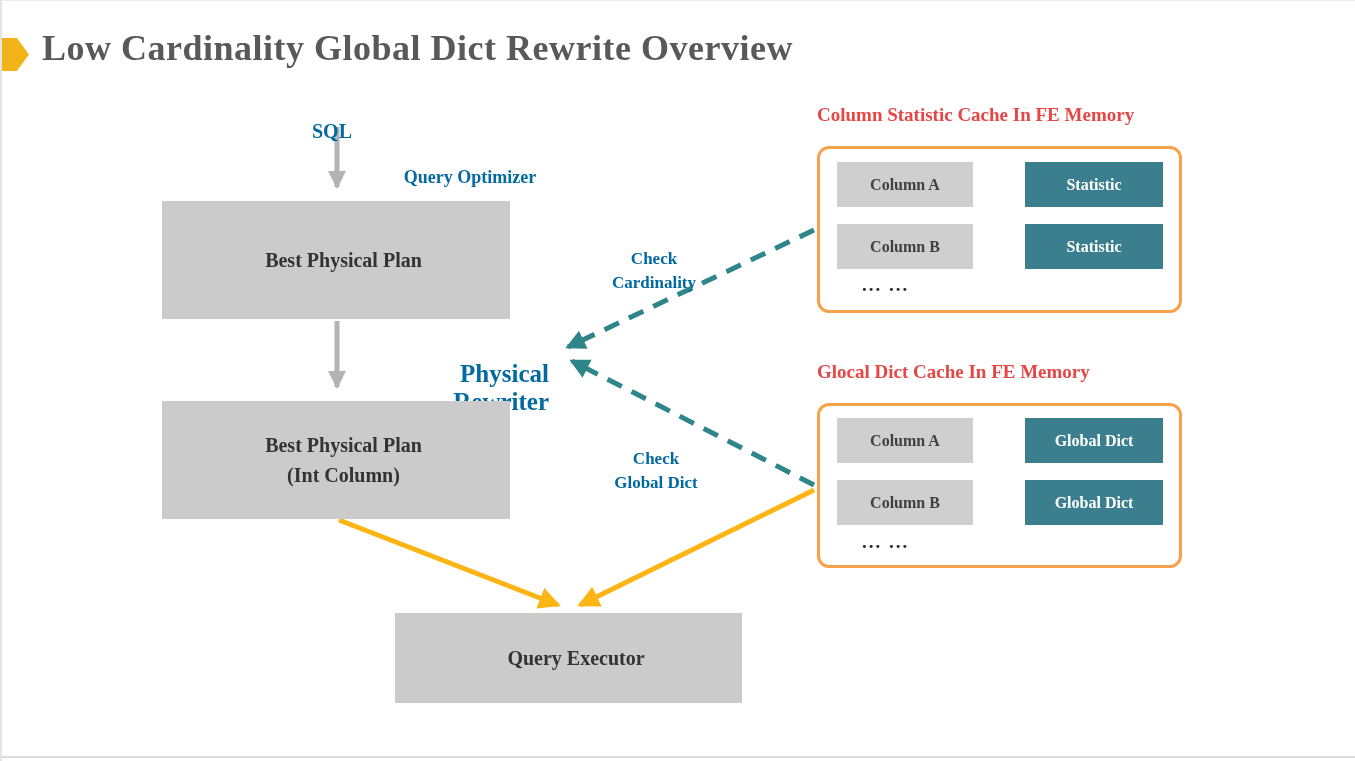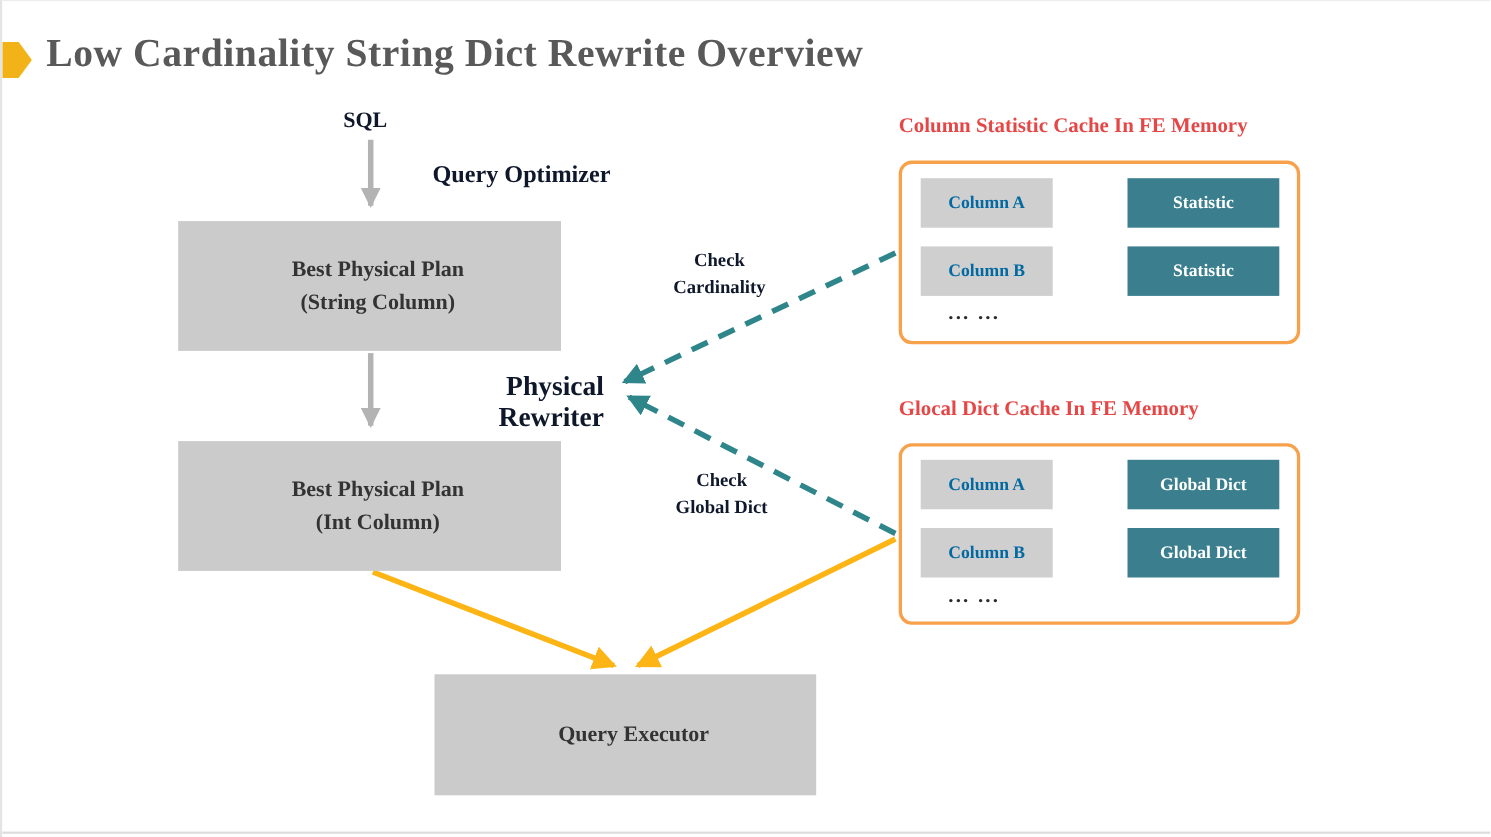--- a/index.html
+++ b/index.html
@@ -30,76 +30,76 @@
     letter-spacing: 0.5px; white-space: nowrap;
   }
   .brand { position: absolute; left: 1202px; top: 26px; width: 145px; height: 58px; }
   .brand-icon { position: absolute; left: 0; top: 2px; }
   .brand-name {
     position: absolute; left: 58px; top: 17px;
     font-size: 19px; font-weight: bold; color: #17475C; letter-spacing: 0.5px;
   }
   
   .flow-label {
-    position: absolute; font-weight: bold; color: #0f172a; text-align: center;
+    position: absolute; font-weight: bold; color: #0369a1; text-align: center; margin-top: 22px;
   }
   .lbl-sql      { left: 300px; top: 97px;  width: 60px;  font-size: 20px; }
-  .lbl-qopt     { left: 383px; top: 144px; width: 170px; font-size: 22px; text-align: right; }
+  .lbl-qopt     { left: 383px; top: 144px; width: 170px; font-size: 18px; text-align: center; }
   .lbl-rewriter { left: 373px; top: 337px; width: 174px; font-size: 25px; text-align: right; }
   .lbl-check1   { left: 588px; top: 224px; width: 128px; font-size: 17px; line-height: 24px; }
   .lbl-check2   { left: 588px; top: 424px; width: 132px; font-size: 17px; line-height: 24px; }
   
   .node {
     position: absolute; background: #CBCBCB;
     display: flex; flex-direction: column; align-items: center; justify-content: center;
     font-weight: bold; color: #333333; font-size: 20px; line-height: 30px;
     text-align: center;
     padding-left: 15px;
   }
   .node-plan-string { left: 160px; top: 200px; width: 348px; height: 118px; }
   .node-plan-int    { left: 160px; top: 400px; width: 348px; height: 118px; }
-  .node-executor    { left: 393px; top: 612px; width: 347px; height: 110px; }
+  .node-executor    { left: 393px; top: 612px; width: 347px; height: 90px; }
   
   .panel {
     position: absolute; width: 365px;
     border: 3px solid #F7A14B; border-radius: 12px; background: #ffffff;
   }
   .panel-1 { left: 815px; top: 145px; height: 167px; }
   .panel-2 { left: 815px; top: 402px; height: 165px; }
   .panel-title {
     position: absolute; width: 365px; left: 815px;
     font-size: 19px; font-weight: bold; color: #E54646; 
     white-space: nowrap;
   }
   .panel-title-1 { top: 103px; }
   .panel-title-2 { top: 360px; }
   .cell {
     position: absolute; height: 45px;
     display: flex; align-items: center; justify-content: center;
     font-weight: bold; font-size: 16px;
   }
-  .cell-key   { left: 17px;  width: 120px; background: #CFCFCF; color: #0369a1; }
+  .cell-key   { left: 17px;  width: 136px; background: #CFCFCF; color: #404040; }
   .cell-value { left: 205px; width: 138px; background: #3B7F8E; color: #ffffff; }
   .row-1 { top: 13px; }
   .row-2 { top: 75px; }
   .p2 .row-1 { top: 12px; }
   .p2 .row-2 { top: 74px; }
   .ellipsis {
     position: absolute; left: 42px; top: 125px;
     font-size: 19px; font-weight: bold; color: #2b2b2b; letter-spacing: 2px;
   }
   .arrows { position: absolute; left: 0; top: 0; width: 1355px; height: 761px; pointer-events: none; }
 </style>
 </head>
 <body>
 
 <div class="slide">
 
   <div class="title-bullet"></div>
-  <h1 class="page-title">Low Cardinality String Dict Rewrite Overview</h1>
+  <h1 class="page-title">Low Cardinality Global Dict Rewrite Overview</h1>
 
 
   <svg class="arrows" width="1355" height="761" viewBox="0 0 1355 761">
     <defs>
       <marker id="mGray" markerUnits="userSpaceOnUse" markerWidth="22" markerHeight="20" refX="16" refY="9" orient="auto">
         <path d="M0,0 L18,9 L0,18 Z" fill="#B3B3B3"></path>
       </marker>
       <marker id="mTeal" markerUnits="userSpaceOnUse" markerWidth="24" markerHeight="22" refX="17" refY="10" orient="auto">
         <path d="M0,0 L20,10 L0,20 Z" fill="#2F868A"></path>
       </marker>
@@ -122,21 +122,20 @@
     <div>Check</div>
     <div>Cardinality</div>
   </div>
   <div class="flow-label lbl-check2">
     <div>Check</div>
     <div>Global Dict</div>
   </div>
 
   <div class="node node-plan-string">
     <div>Best Physical Plan</div>
-    <div>(String Column)</div>
   </div>
   <div class="node node-plan-int">
     <div>Best Physical Plan</div>
     <div>(Int Column)</div>
   </div>
   <div class="node node-executor">
     <div>Query Executor</div>
   </div>
 
   <div class="panel-title panel-title-1">Column Statistic Cache In FE Memory</div>

